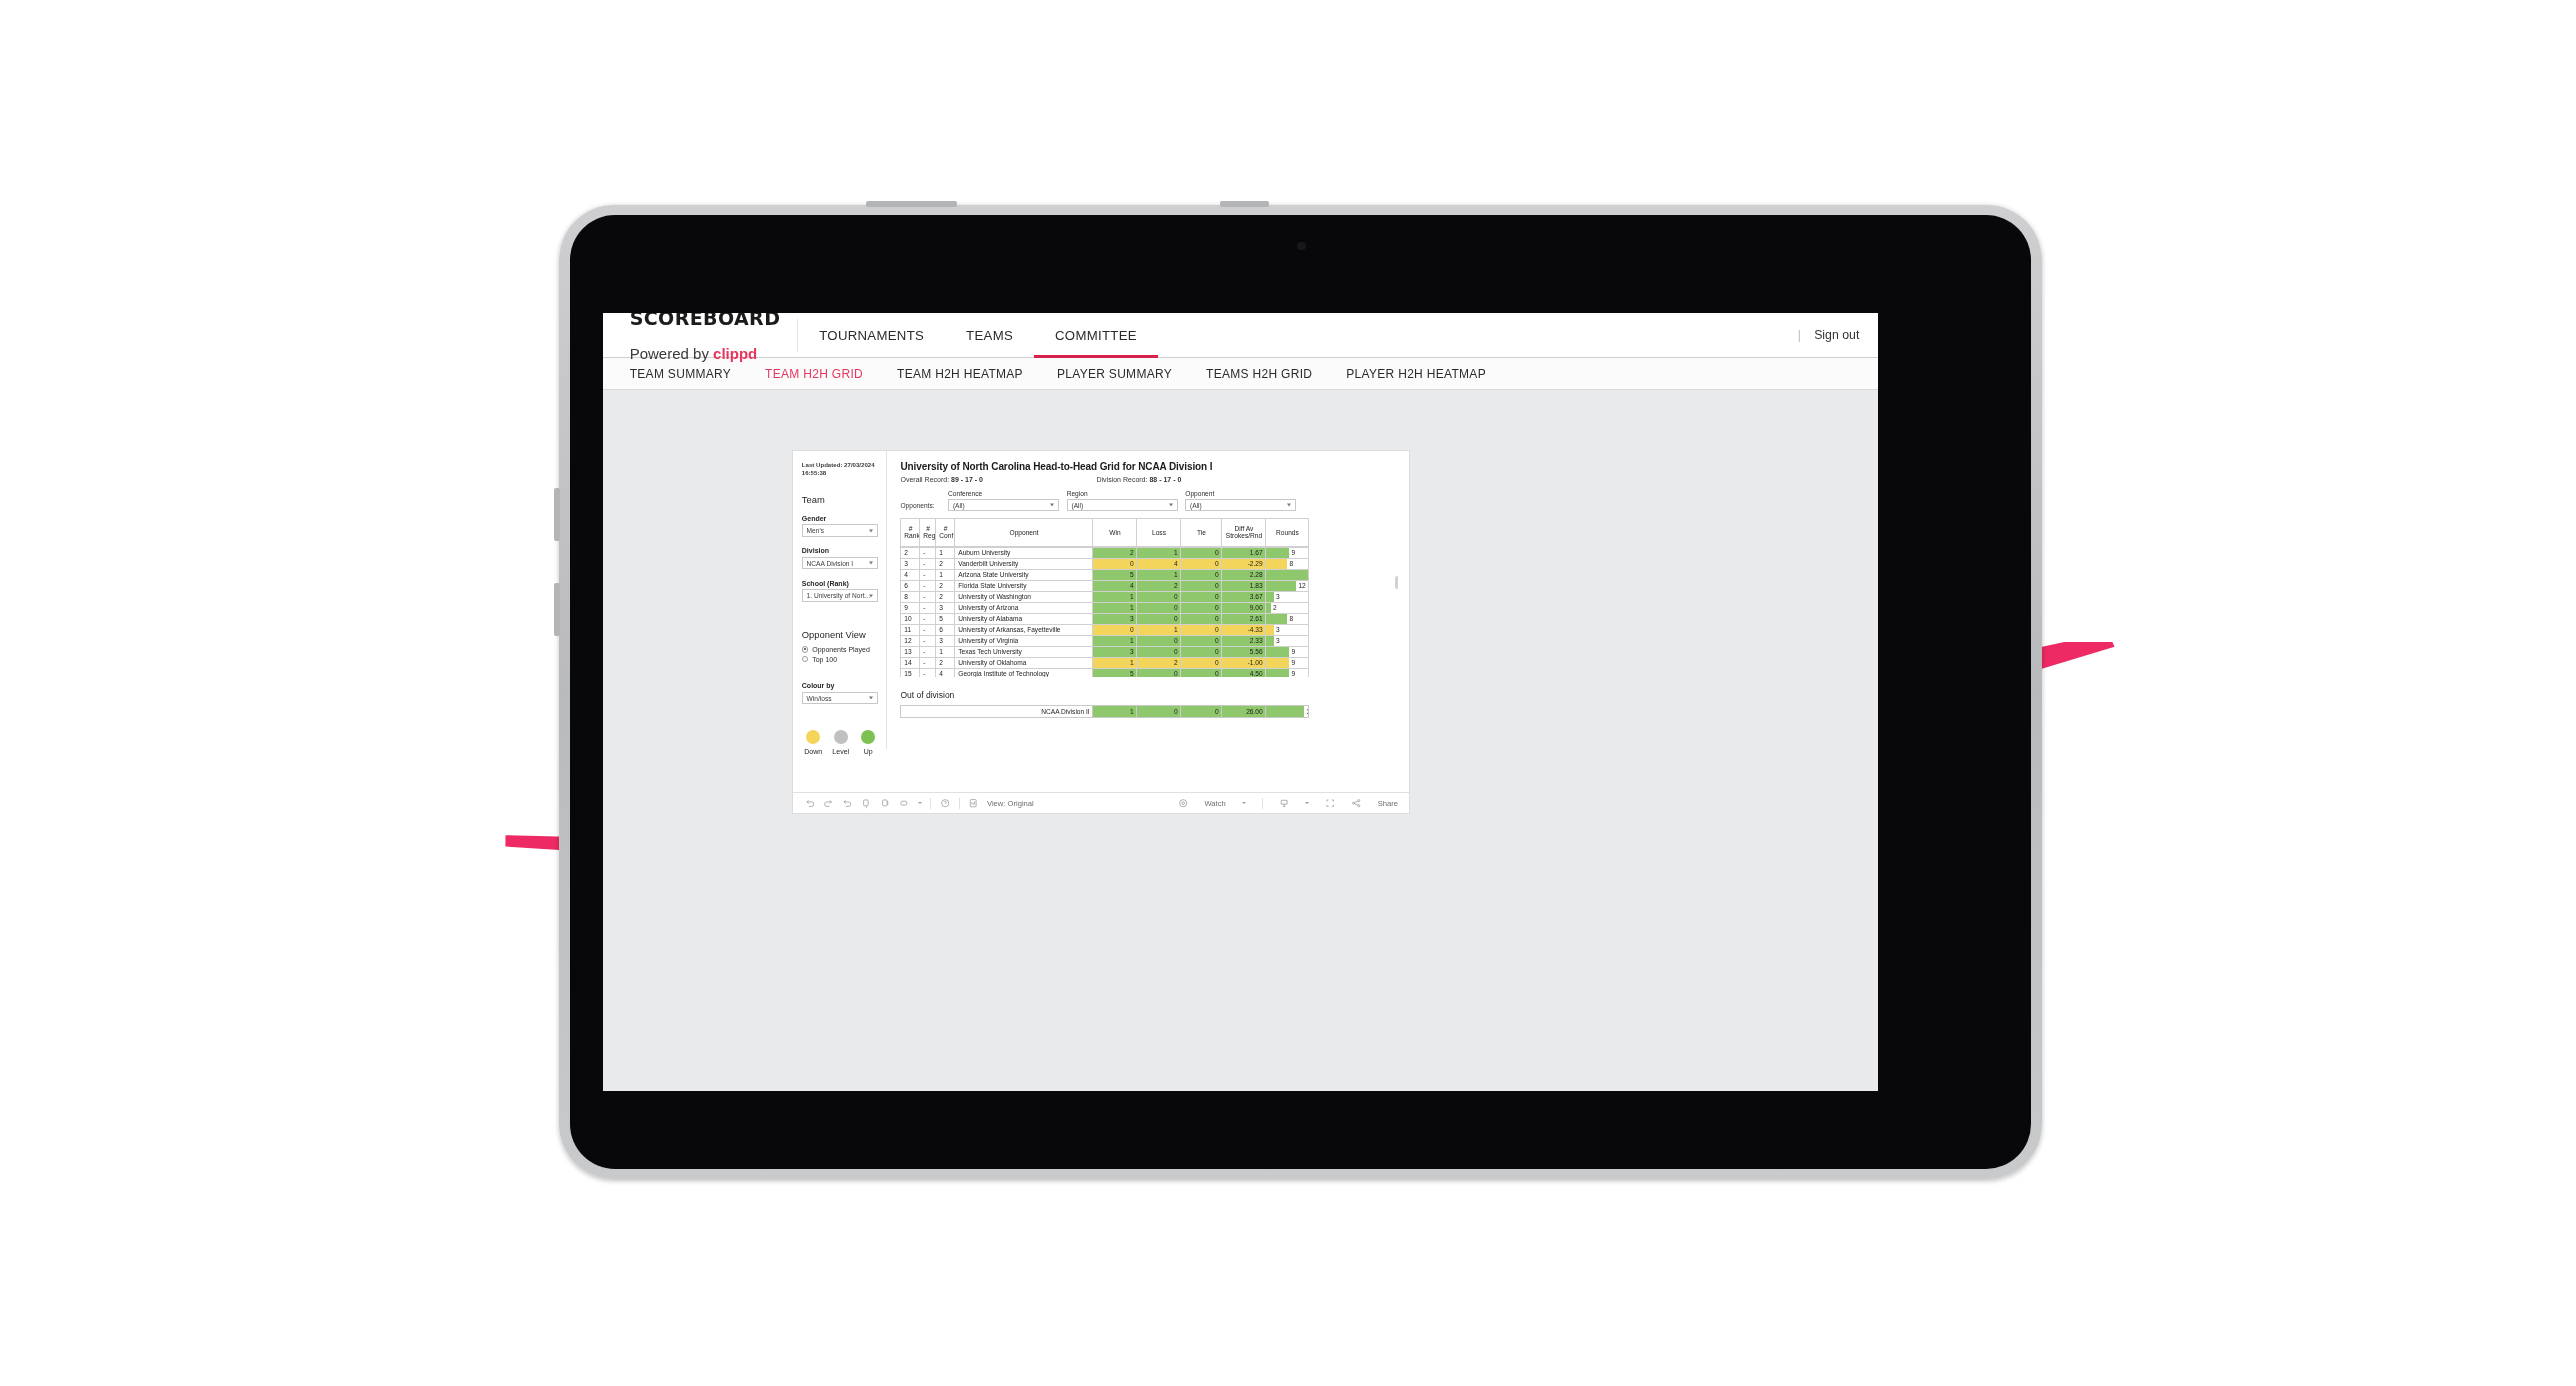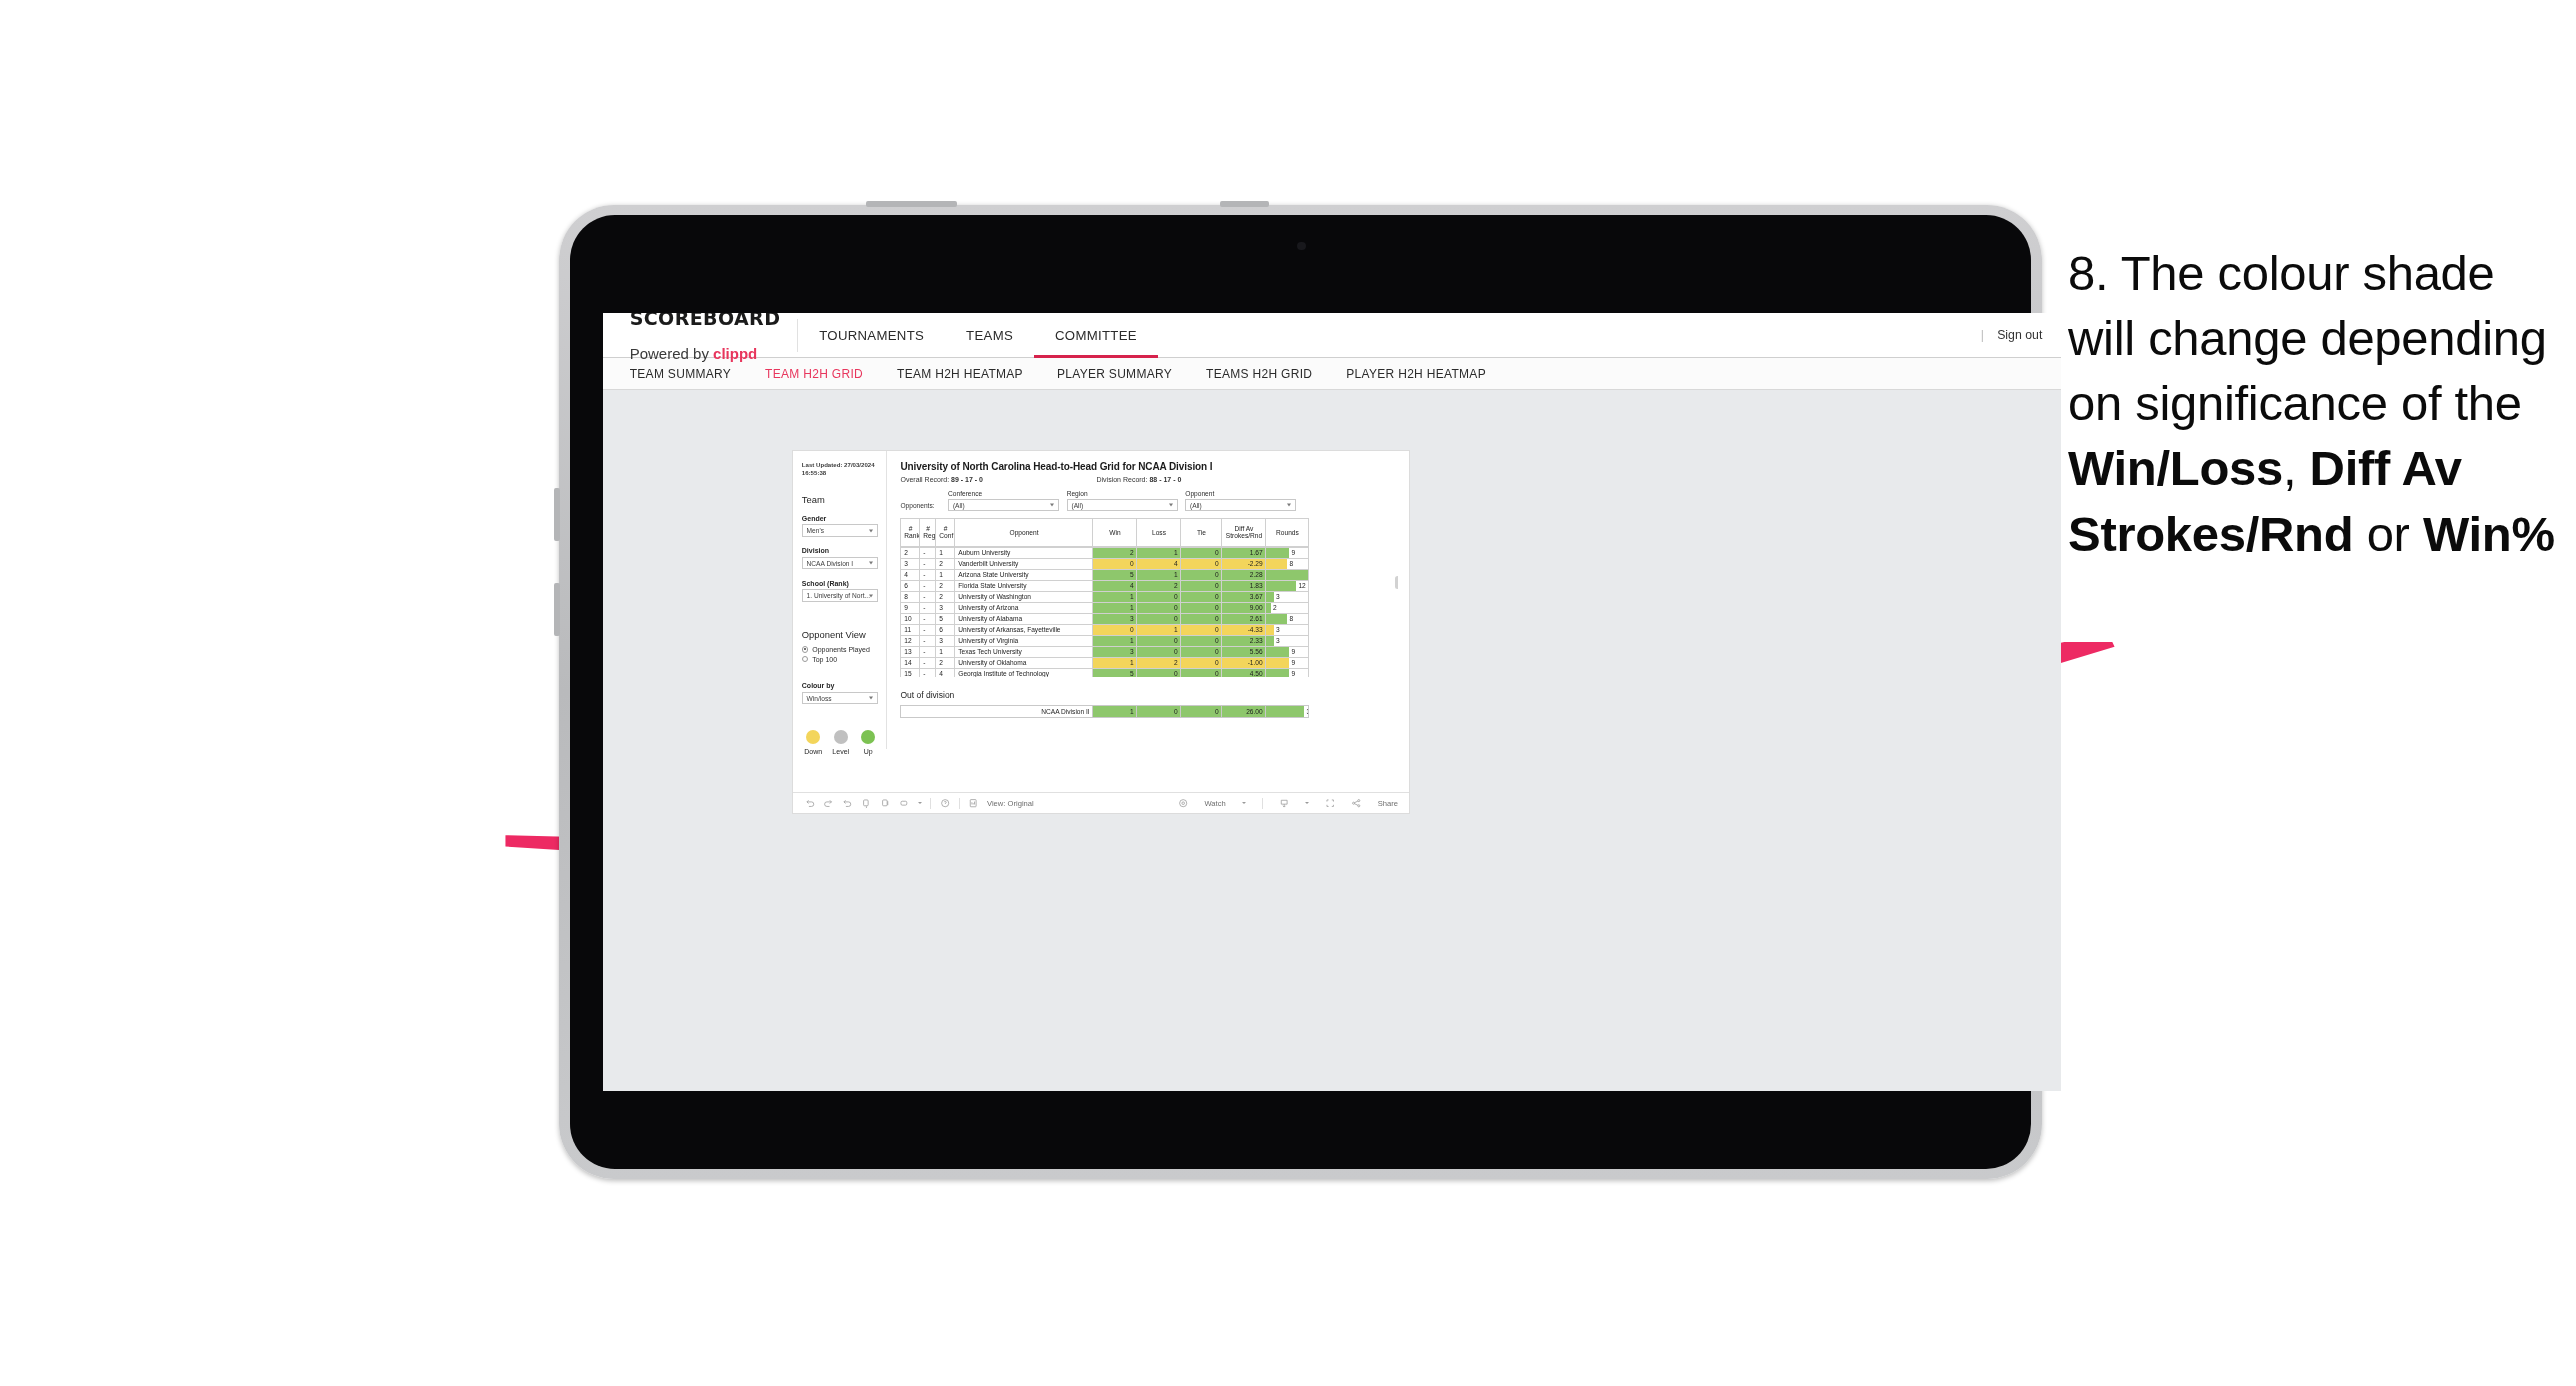--- a/index.html
+++ b/index.html
@@ -49,21 +49,21 @@
   .btn-top2 { left: 661px; top: -3.8px; width: 49px; height: 5.7px; }
   .btn-left1 { left: -4.7px; top: 283px; width: 5.7px; height: 53px; }
   .btn-left2 { left: -4.7px; top: 378px; width: 5.7px; height: 53px; }
   .camera { position: absolute; left: 727px; top: 26.4px; width: 8.5px; height: 8.5px;
     background: #18181c; border-radius: 50%; }
 
   
   .screen {
     position: absolute;
     left: 33px; top: 98px;
-    width: 1458px; height: 778px;
+    width: 1275px; height: 778px;
     background: #e8eaec;
     overflow: hidden;
   }
 
   
   .navbar {
     height: 45px; background: #ffffff;
     display: flex; align-items: stretch;
     border-bottom: 0.9px solid #cfcfcf;
     position: relative;
@@ -222,21 +222,20 @@
   .tb-right { margin-left: auto; display: flex; align-items: center; gap: 16px; }
   .mini-caret { width:0;height:0;border-left:2.1px solid transparent;
     border-right:2.1px solid transparent;border-top:2.8px solid #9a9a9a; }
 </style>
 </head>
 <body>
 
 <div class="page">
 
 
-  <div class="anno" id="anno-right"><span>8. The colour shade will change depending on significance of the </span><b>Win/Loss</b><span>, </span><b>Diff Av Strokes/Rnd</b><span> or </span><b>Win%</b></div>
 
   <svg class="arrow" id="arrow-left" style="left:500px;top:807px;" width="397" height="113" viewBox="0 0 420 120">
     <path d="M 5 30 L 320 38 L 320 22 L 400 50 L 320 78 L 320 62 L 5 42 Z" fill="#ED2A63"></path>
   </svg>
 
   <svg class="arrow" id="arrow-right" style="left:1671px;top:642px;" width="453" height="137" viewBox="0 0 480 145">
     <path d="M 470 5 L 95 118 L 104 134 L 10 140 L 58 58 L 66 75 L 463 -10 Z" fill="#ED2A63"></path>
   </svg>
 
   <div class="device">

